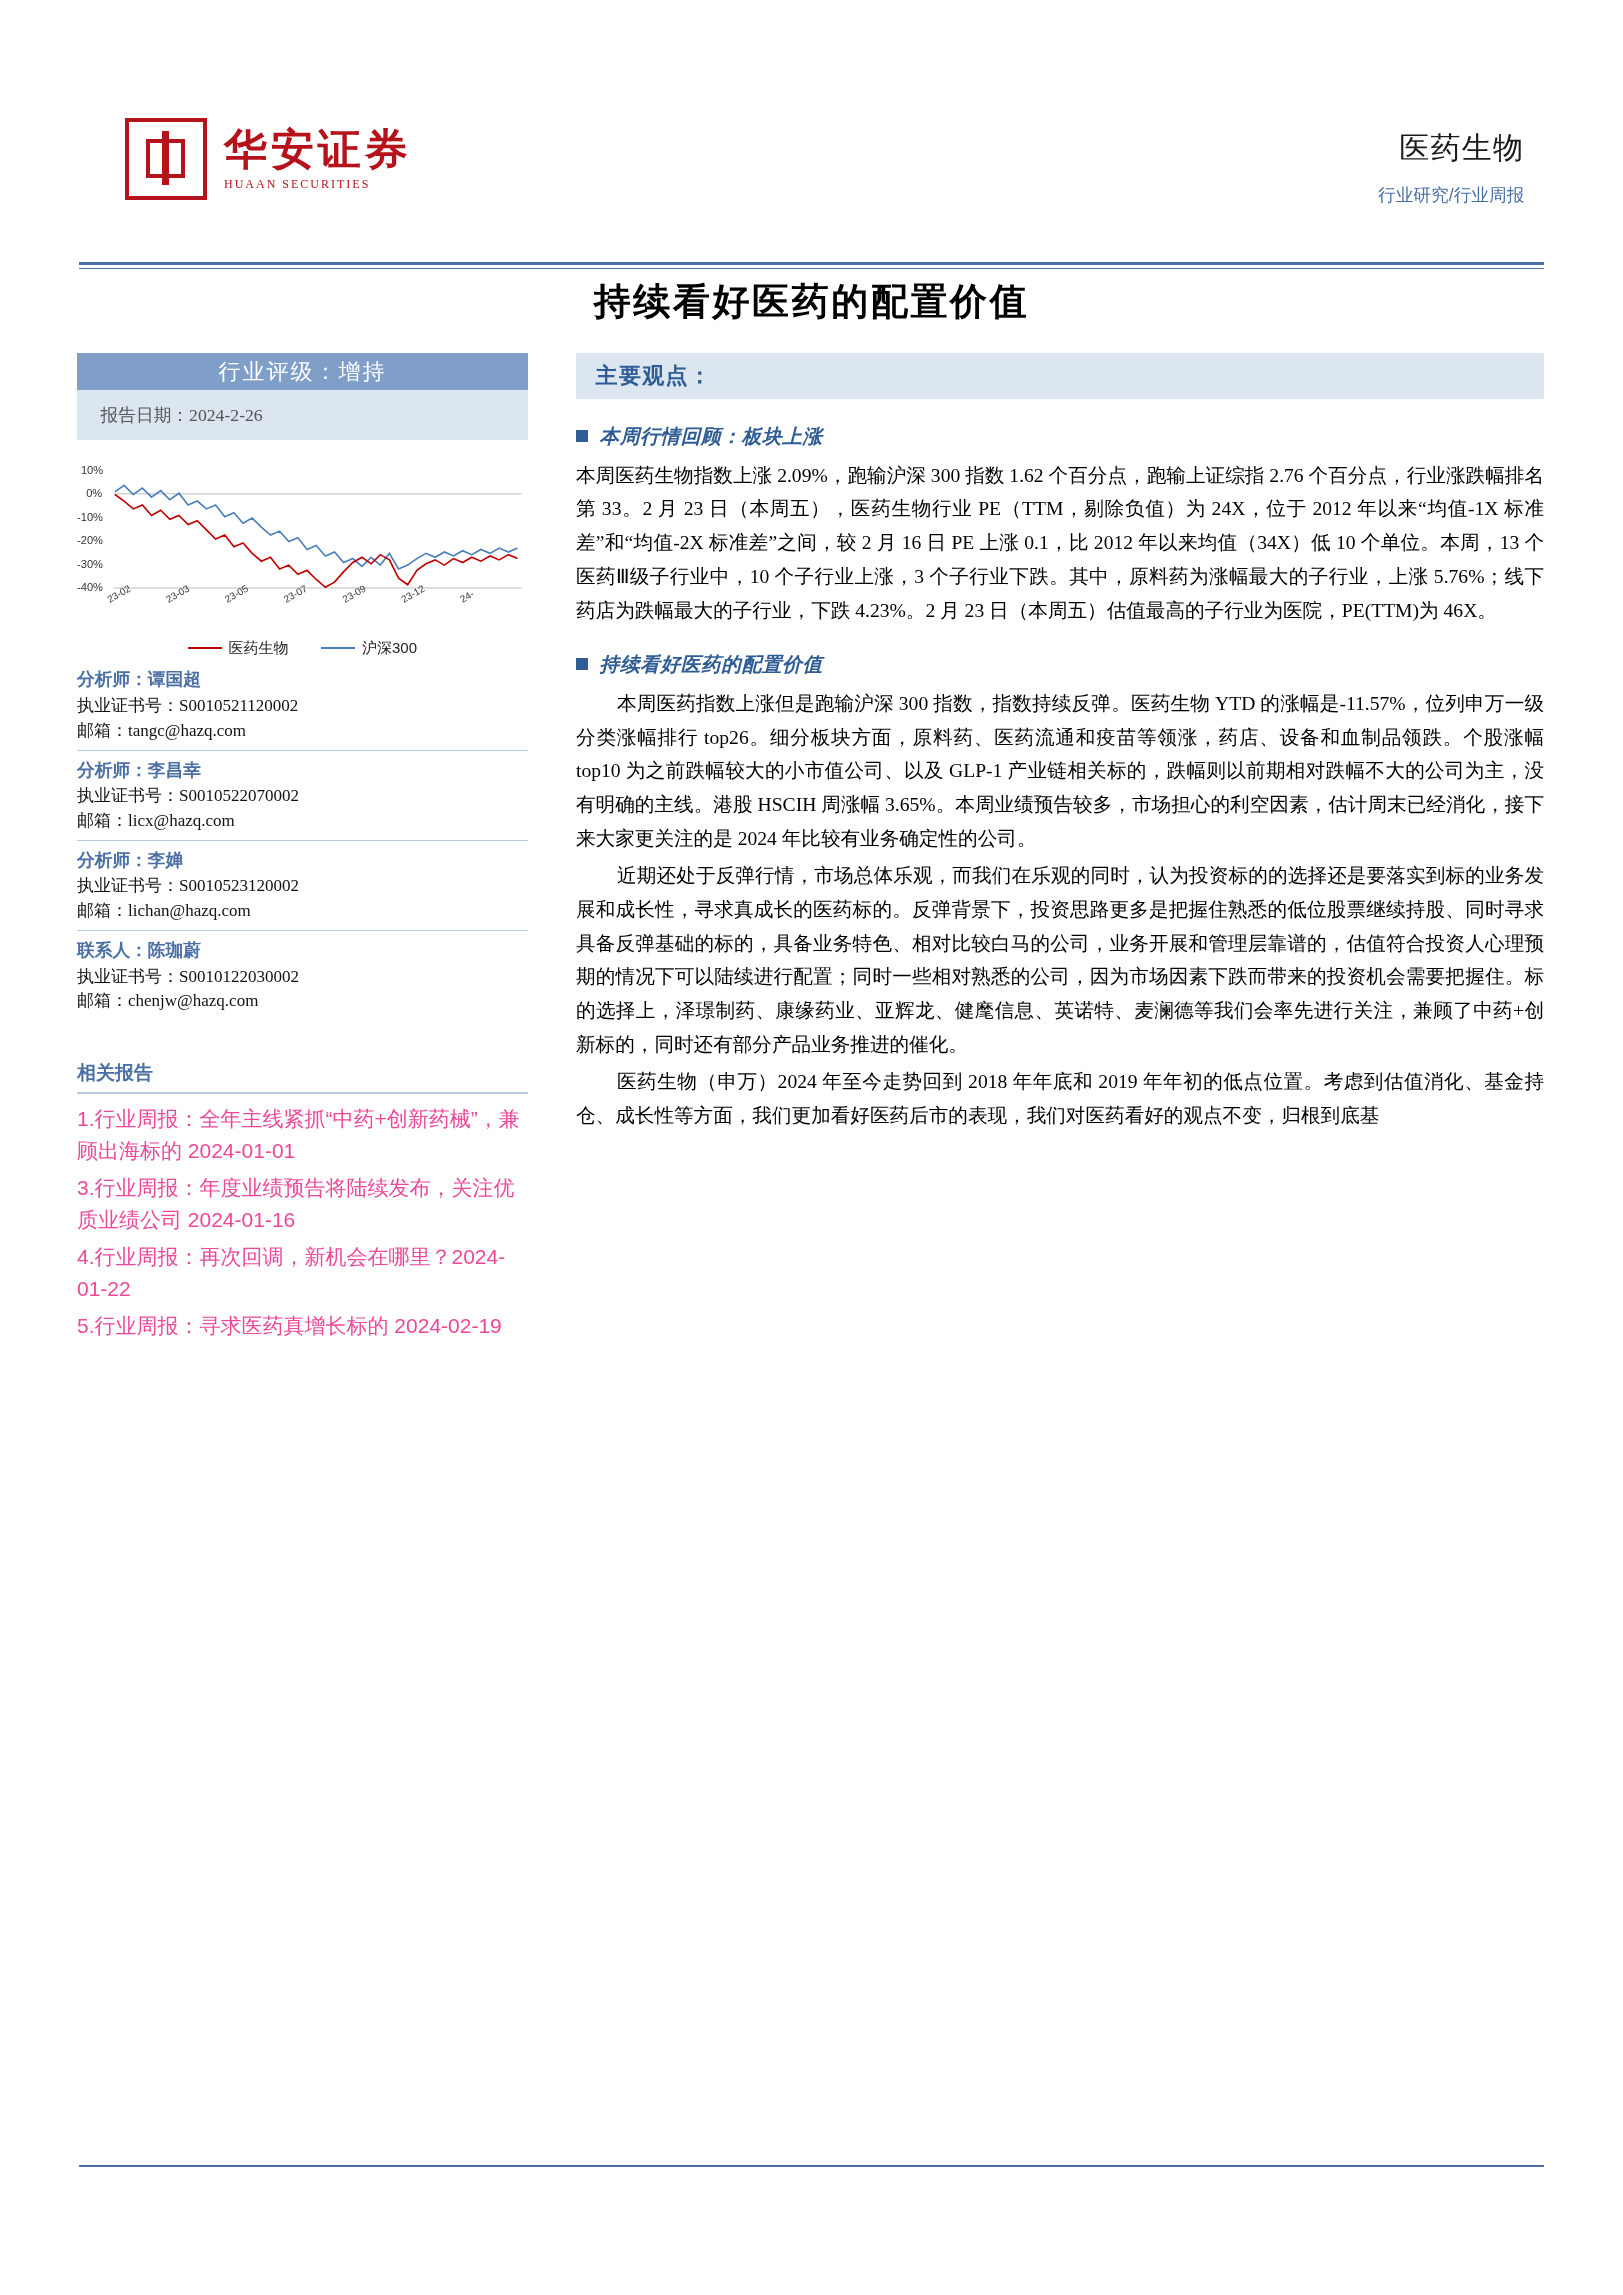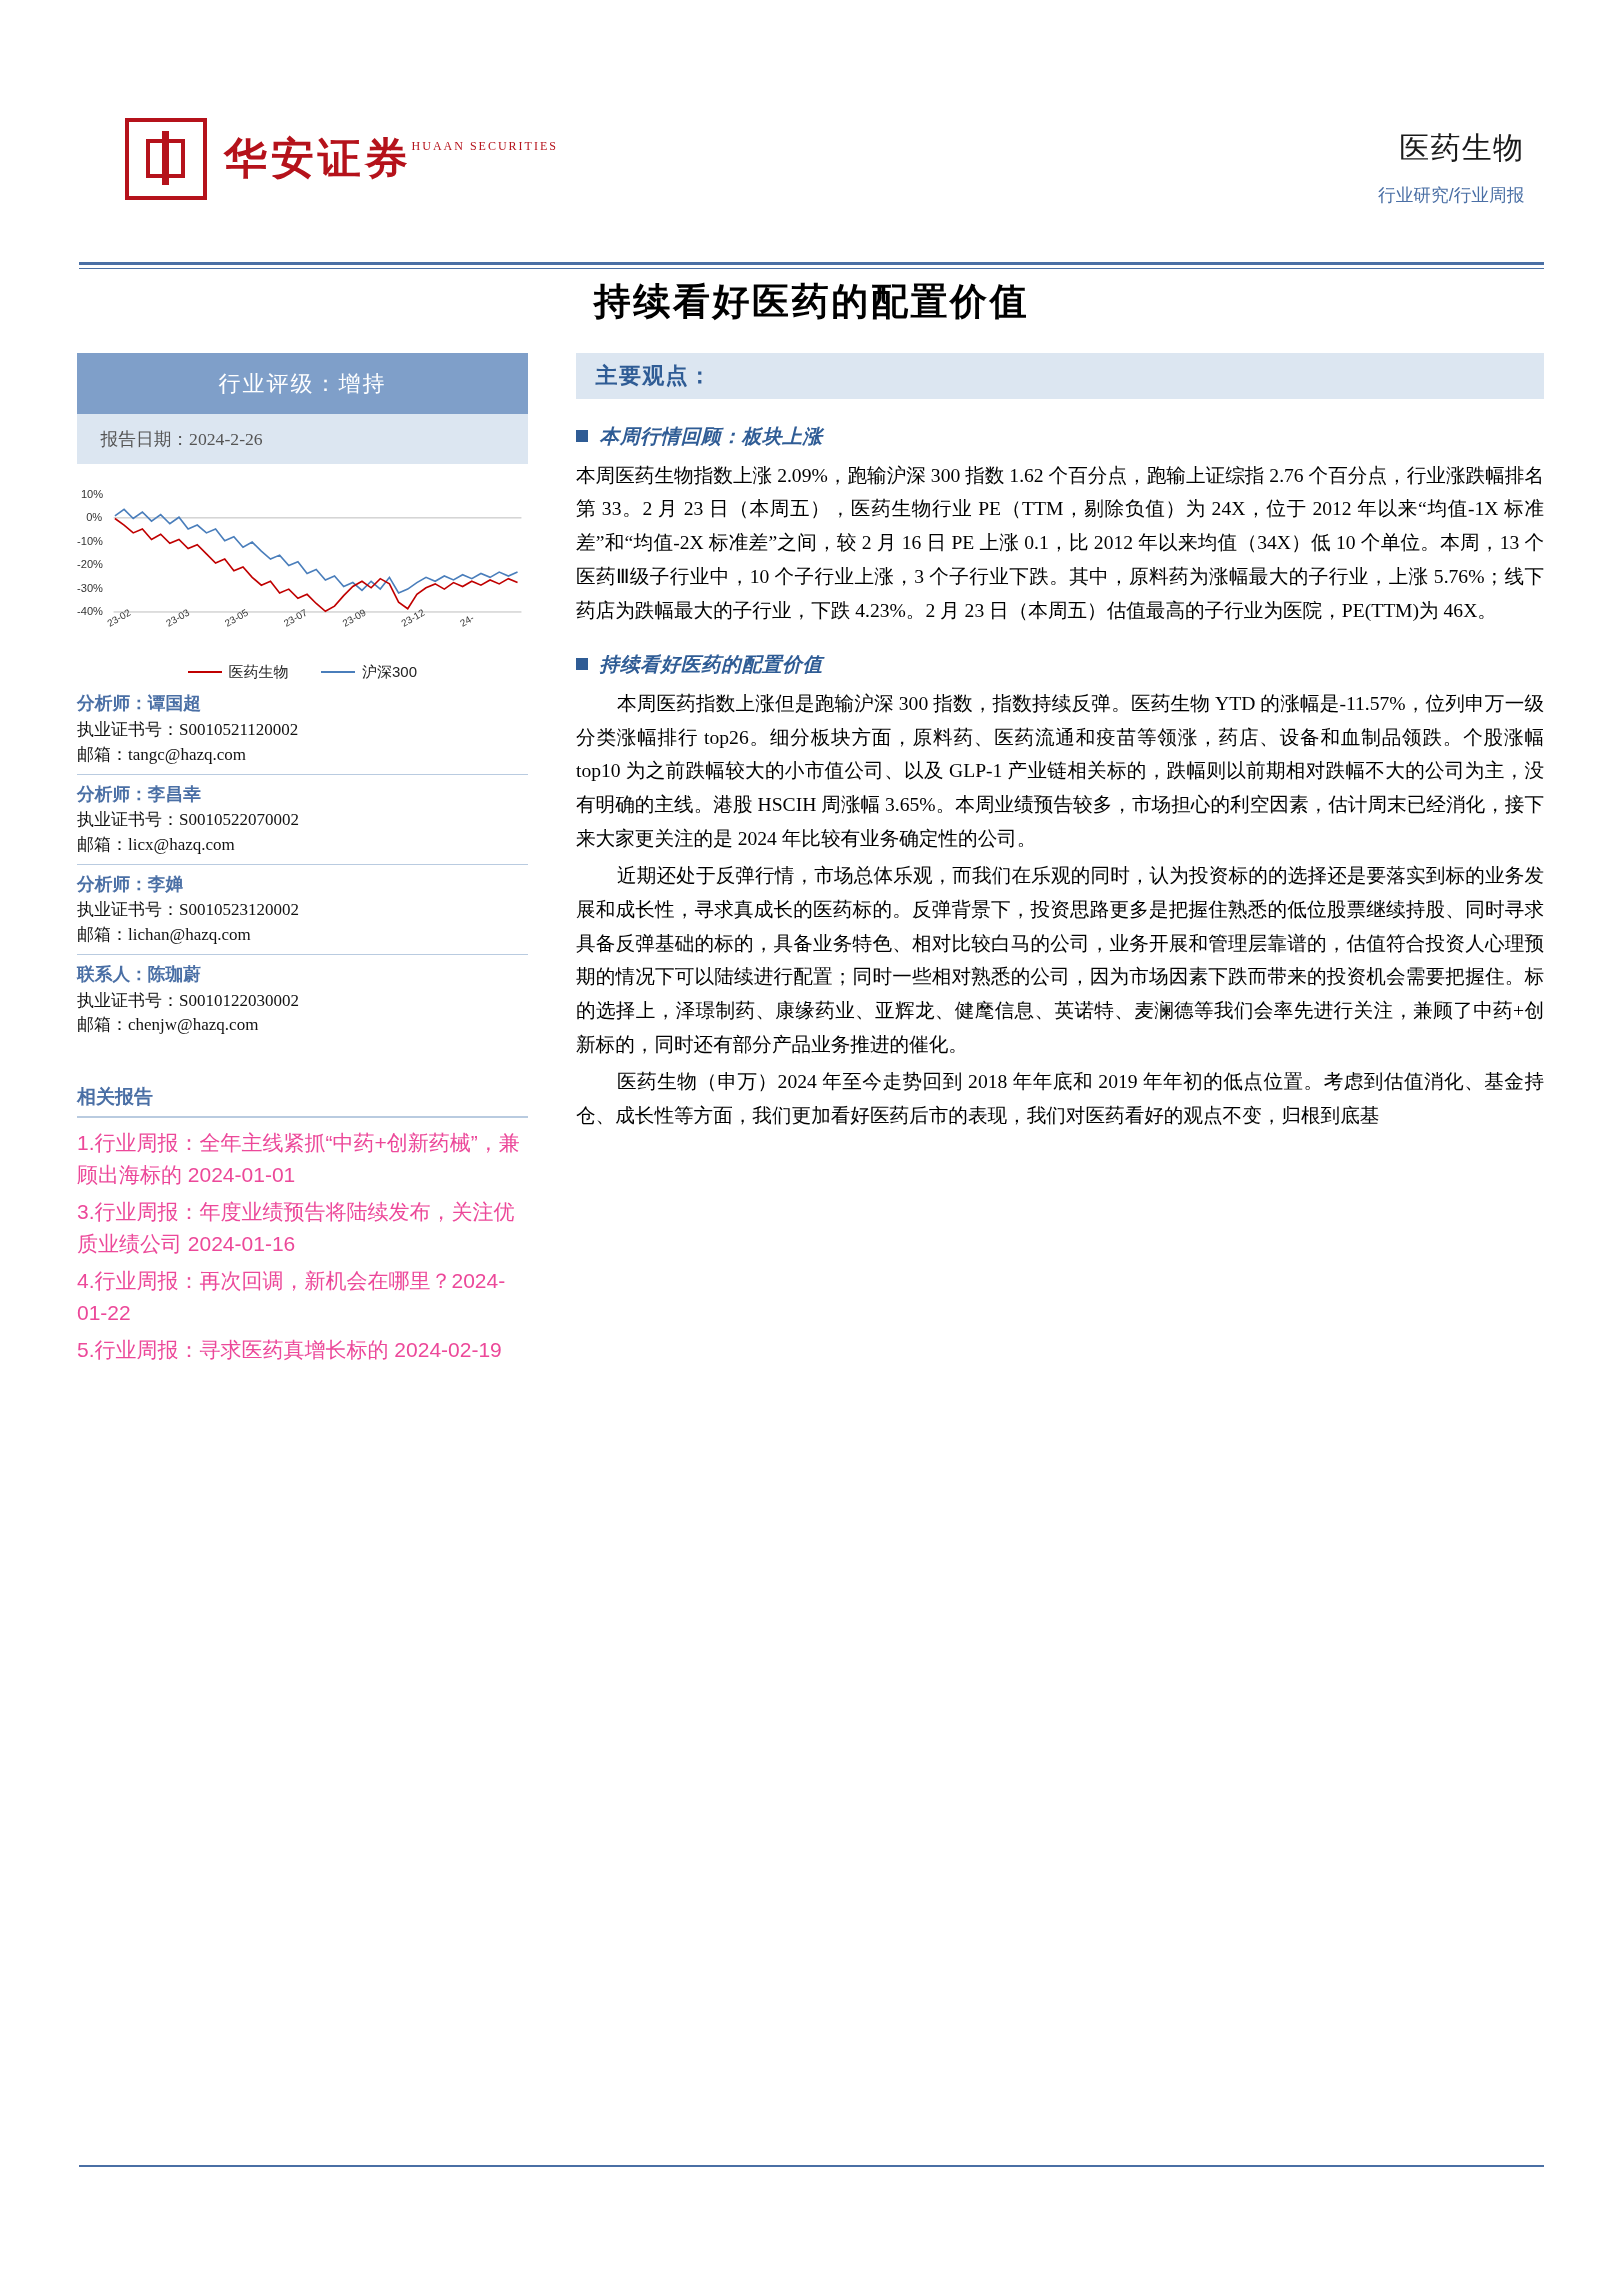--- a/index.html
+++ b/index.html
@@ -57,21 +57,21 @@
   }
   .logo-mark::after {
     content: "";
     position: absolute;
     left: 33px; top: 9.2px;
     width: 7.2px; height: 54px;
     background: #b5121b;
   }
   .logo-text {
     display: flex;
-    flex-direction: row;
+    flex-direction: column;
     justify-content: center;
   }
   .logo-cn {
     font-family: "Liberation Serif", serif;
     font-size: 43px;
     font-weight: bold;
     color: #b5121b;
     letter-spacing: 3.9px;
     line-height: 1.1;
   }
@@ -134,21 +134,21 @@
   
   .left-col {
     position: absolute;
     left: 77px;
     top: 353px;
     width: 451px;
   }
   .rating-bar {
     background: #7f9fc9;
     color: #ffffff;
-    height: 61px;
+    height: 37px;
     display: flex;
     align-items: center;
     justify-content: center;
     font-size: 22px;
     letter-spacing: 2px;
     font-family: "Liberation Serif", serif;
   }
   .date-bar {
     background: #dce6f1;
     color: #555;

